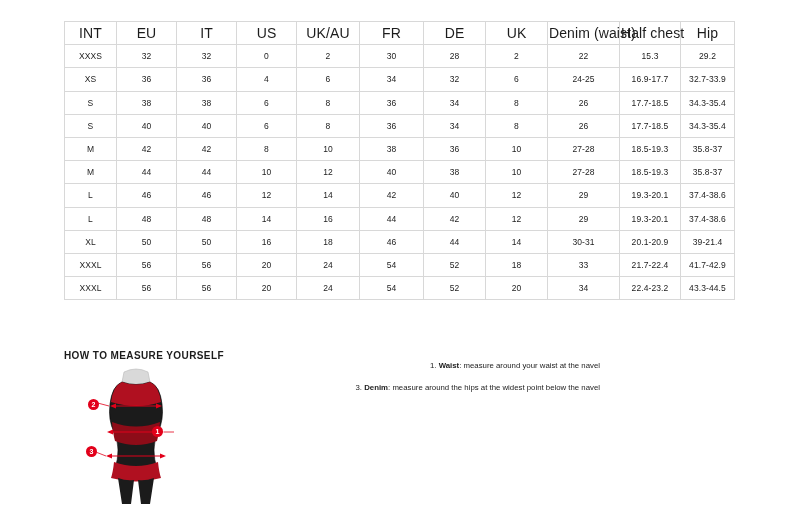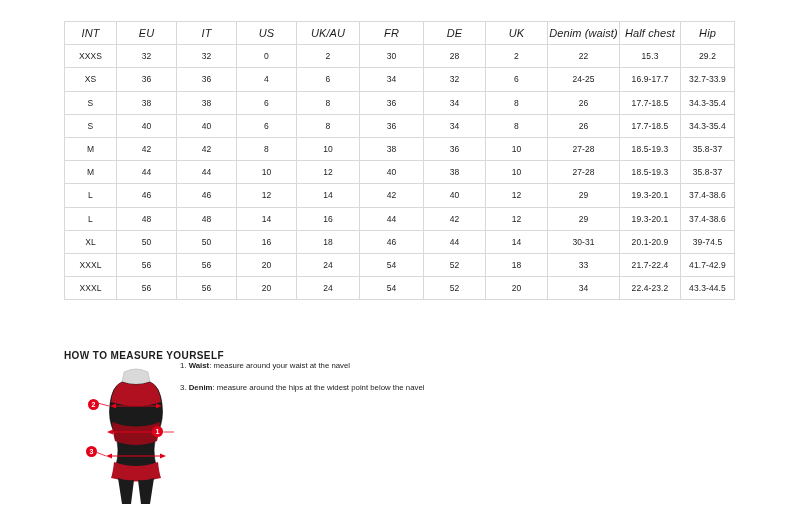--- a/index.html
+++ b/index.html
@@ -36,23 +36,22 @@
     text-align: center;
     vertical-align: middle;
     font-size: 8.5px;
     font-weight: normal;
     color: #1c1c1c;
     padding: 0 1px;
     letter-spacing: 0.1px;
     white-space: nowrap;
   }
   table.size-table thead td {
-    font-size: 11px;
+    font-size: 14px;
     color: #1c1c1c;
-    font-style: italic;
   }
   
   col.c0 { width: 52px; }
   col.c1 { width: 60px; }
   col.c2 { width: 60px; }
   col.c3 { width: 60px; }
   col.c4 { width: 63px; }
   col.c5 { width: 64px; }
   col.c6 { width: 62px; }
   col.c7 { width: 62px; }
@@ -81,20 +80,21 @@
     position: absolute;
     left: 180px;
     top: 362px;
     width: 420px;
   }
   .instructions p {
     margin: 0 0 13px 0;
     font-size: 7.8px;
     line-height: 1.1;
     color: #1c1c1c;
+    text-align: right;
   }
   .instructions b { font-weight: bold; }
 
   .dot {
     position: absolute;
     width: 11px;
     height: 11px;
     border-radius: 50%;
     background: #e2001a;
     color: #ffffff;
@@ -251,21 +251,21 @@
             <td>XL</td>
             <td>50</td>
             <td>50</td>
             <td>16</td>
             <td>18</td>
             <td>46</td>
             <td>44</td>
             <td>14</td>
             <td>30-31</td>
             <td>20.1-20.9</td>
-            <td>39-74.5</td>
+            <td>39-21.4</td>
           </tr>
           <tr>
             <td>XXXL</td>
             <td>56</td>
             <td>56</td>
             <td>20</td>
             <td>24</td>
             <td>54</td>
             <td>52</td>
             <td>18</td>

